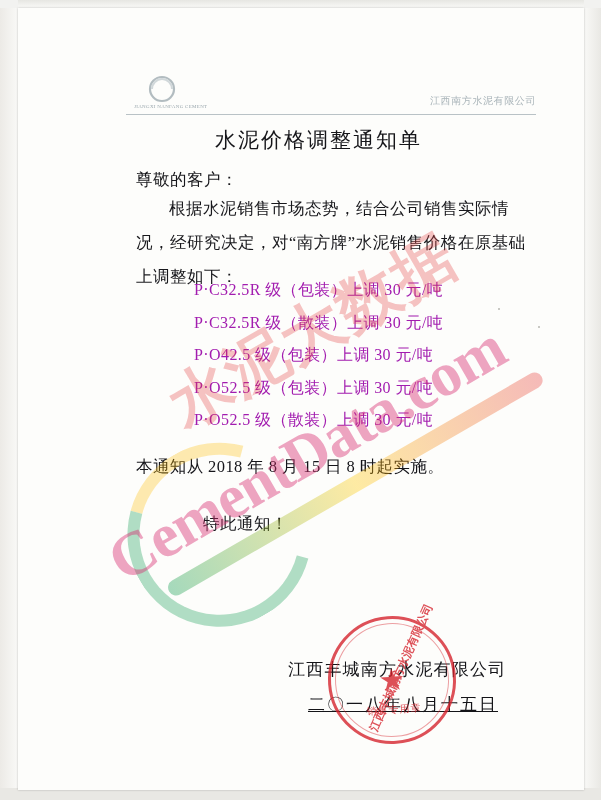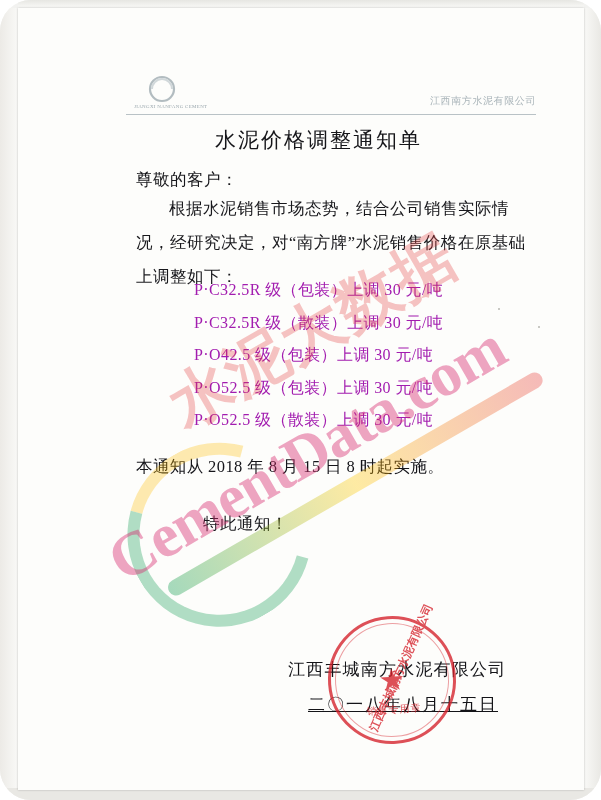--- a/index.html
+++ b/index.html
@@ -7,21 +7,20 @@
     padding: 0;
     background: #ffffff;
   }
   #page {
     position: relative;
     width: 601px;
     height: 800px;
     overflow: hidden;
     background: #f2f2f0;
     font-family: "Liberation Serif", serif;
-    border-radius: 31px;
   }
   
   .sheet {
     position: absolute;
     left: 18px;
     top: 8px;
     width: 566px;
     height: 782px;
     background: #fdfdfb;
     box-shadow: 0 0 2px rgba(0,0,0,.25);

